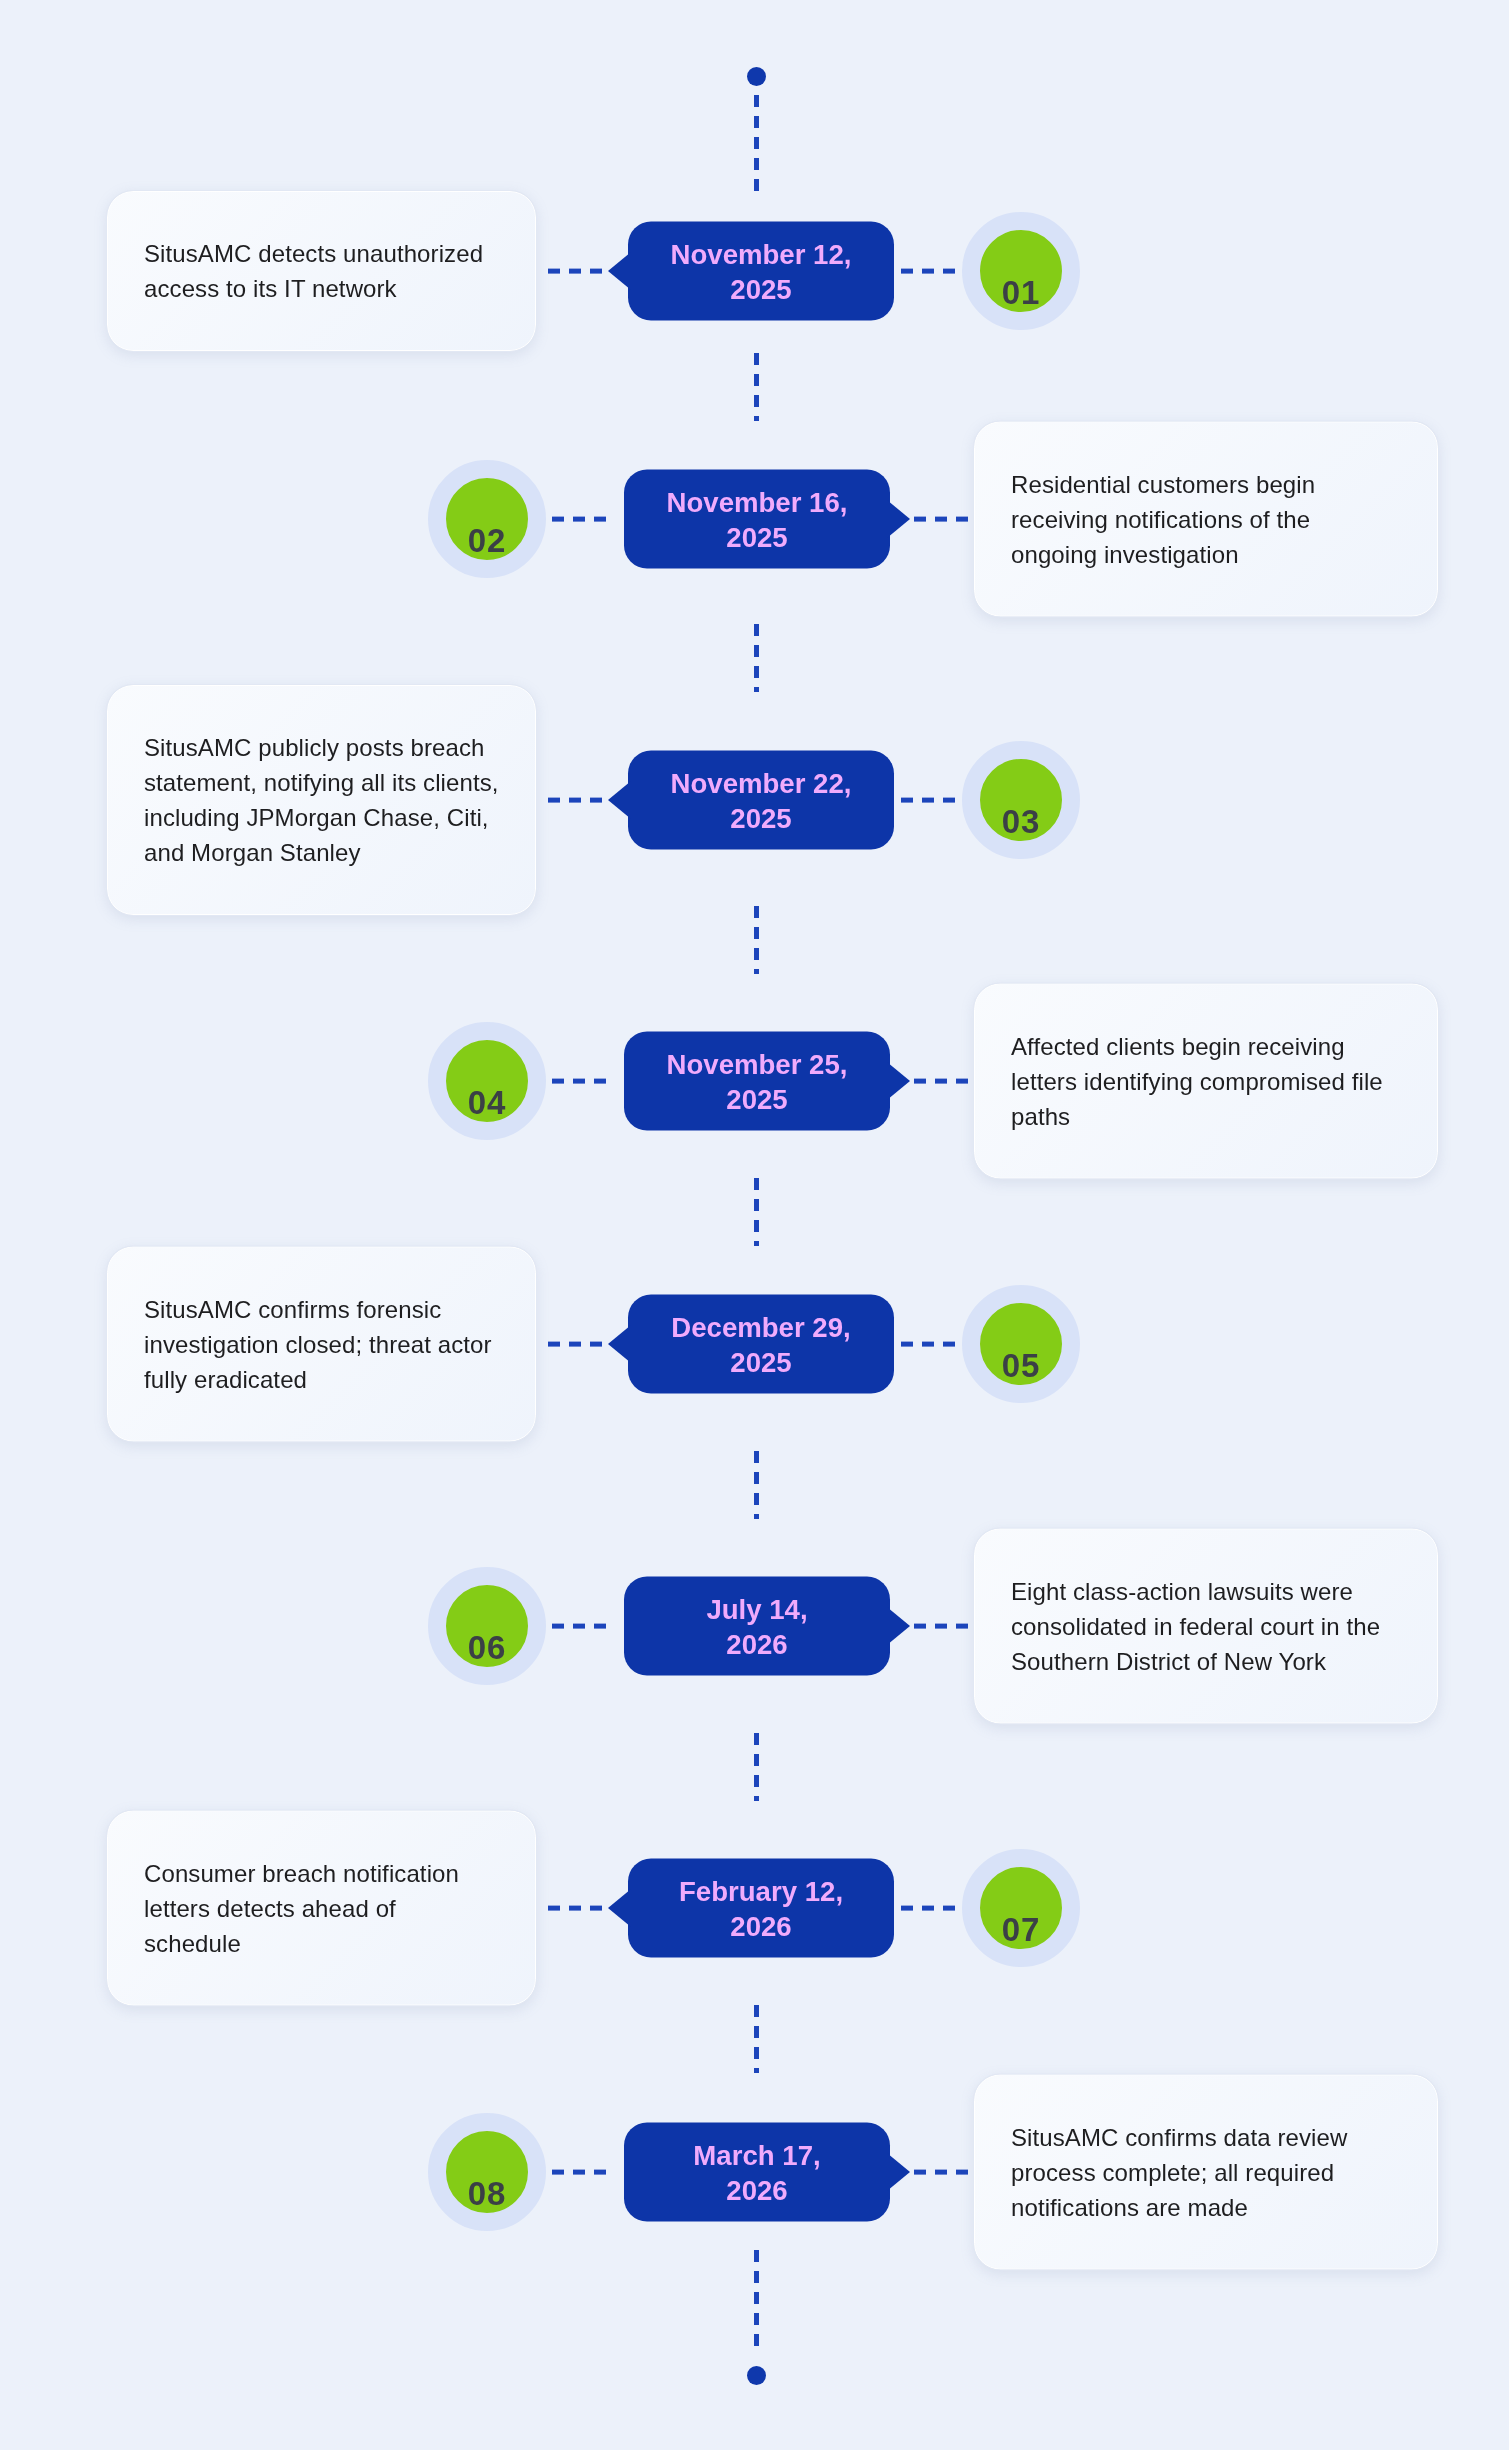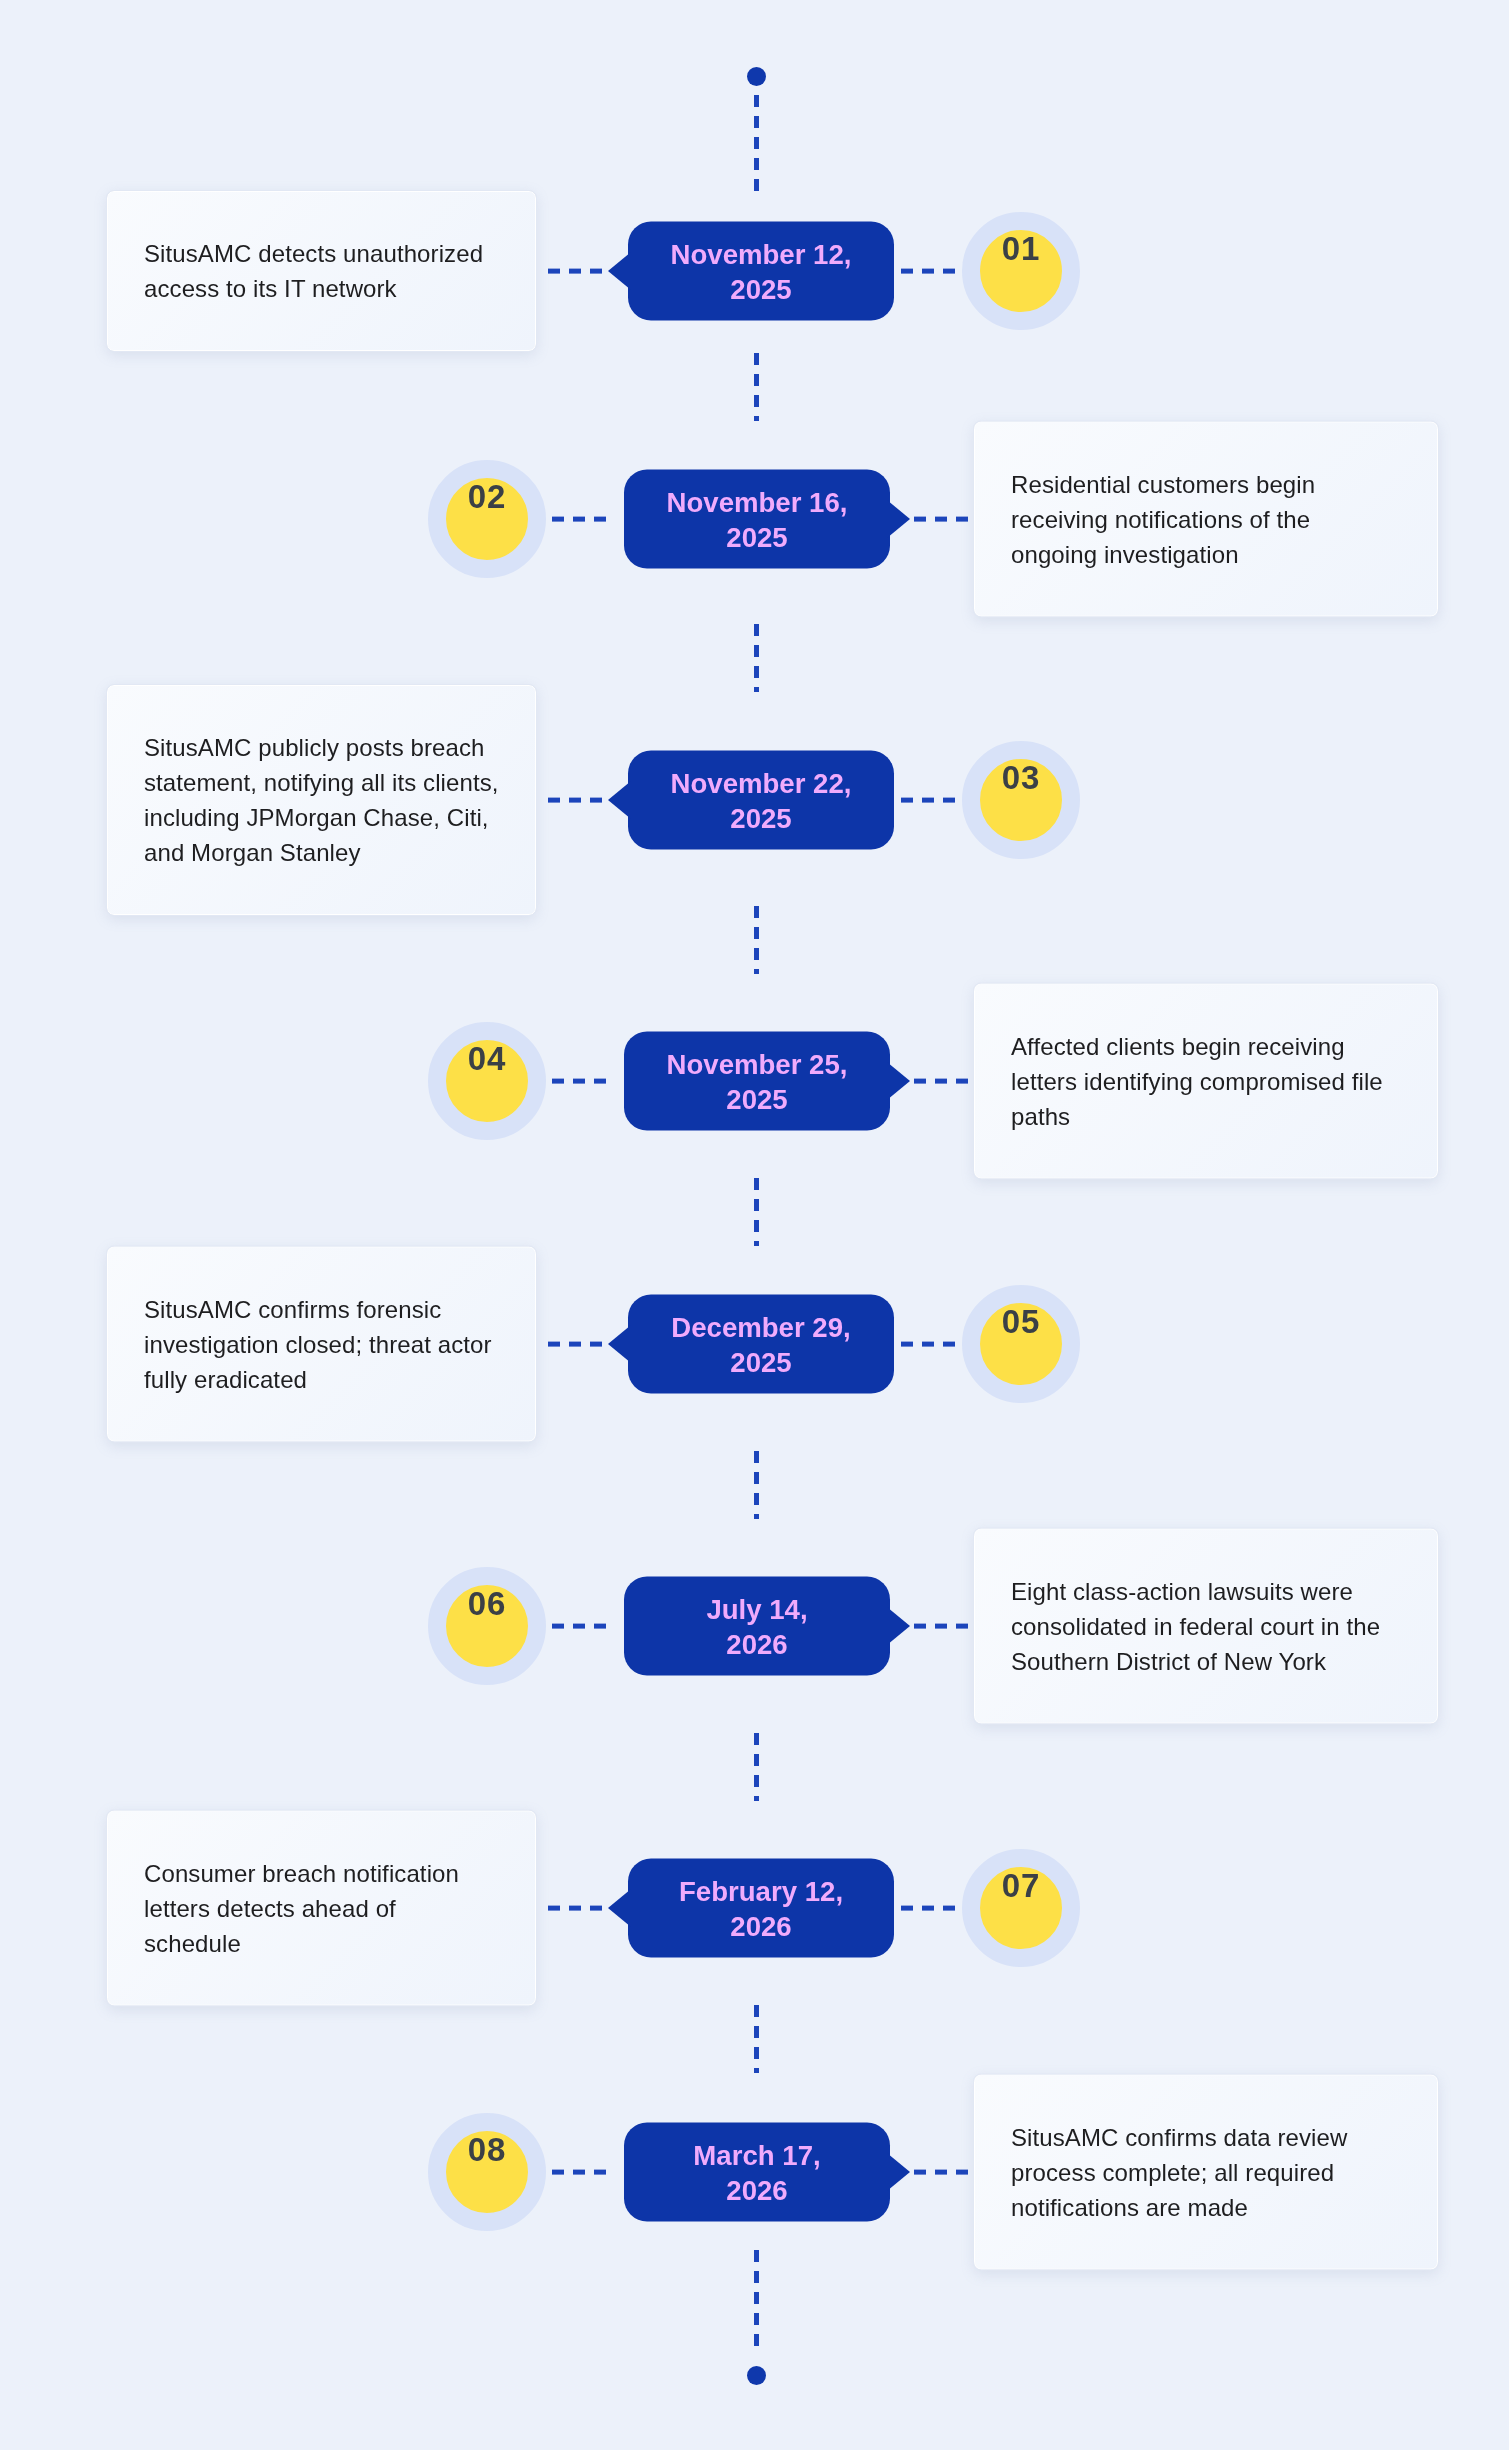--- a/index.html
+++ b/index.html
@@ -40,21 +40,21 @@
   .row > *{
     position:absolute;
     transform:translateY(-50%);
   }
   
   .card{
     box-sizing:border-box;
     background:linear-gradient(135deg,#F9FBFE 0%,#EFF4FC 100%);
     border:1.9px solid #FFFFFF;
     outline:1px solid #E2E8F4;
-    border-radius:7px;
+    border-radius:26px;
     box-shadow:0 3.8px 13.3px rgba(120,140,180,0.18);
     padding:44px 36px;
   }
   .card p{
     margin:0;
     font-size:24px;
     line-height:35px;
     color:#1E1E20;
     letter-spacing:0.1px;
   }
@@ -98,23 +98,23 @@
     right:-20px;
     transform:translateY(-50%);
     clip-path:polygon(0% 0%, 100% 50%, 0% 100%);
   }
   
   .badge{
     box-sizing:content-box;
     width:82px;height:82px;
     border-radius:50%;
     border:18px solid #D8E2F8;
-    background:#fde047;
+    background:#84cc16;
     display:flex;
-    align-items:flex-start;
+    align-items:flex-end;
     justify-content:center;
   }
   .row.box-left  .badge{left:962px;}
   .row.box-right .badge{left:428px;}
   .badge span{
     font-size:33px;
     font-weight:700;
     color:#3B4046;
     letter-spacing:1px;
   }

